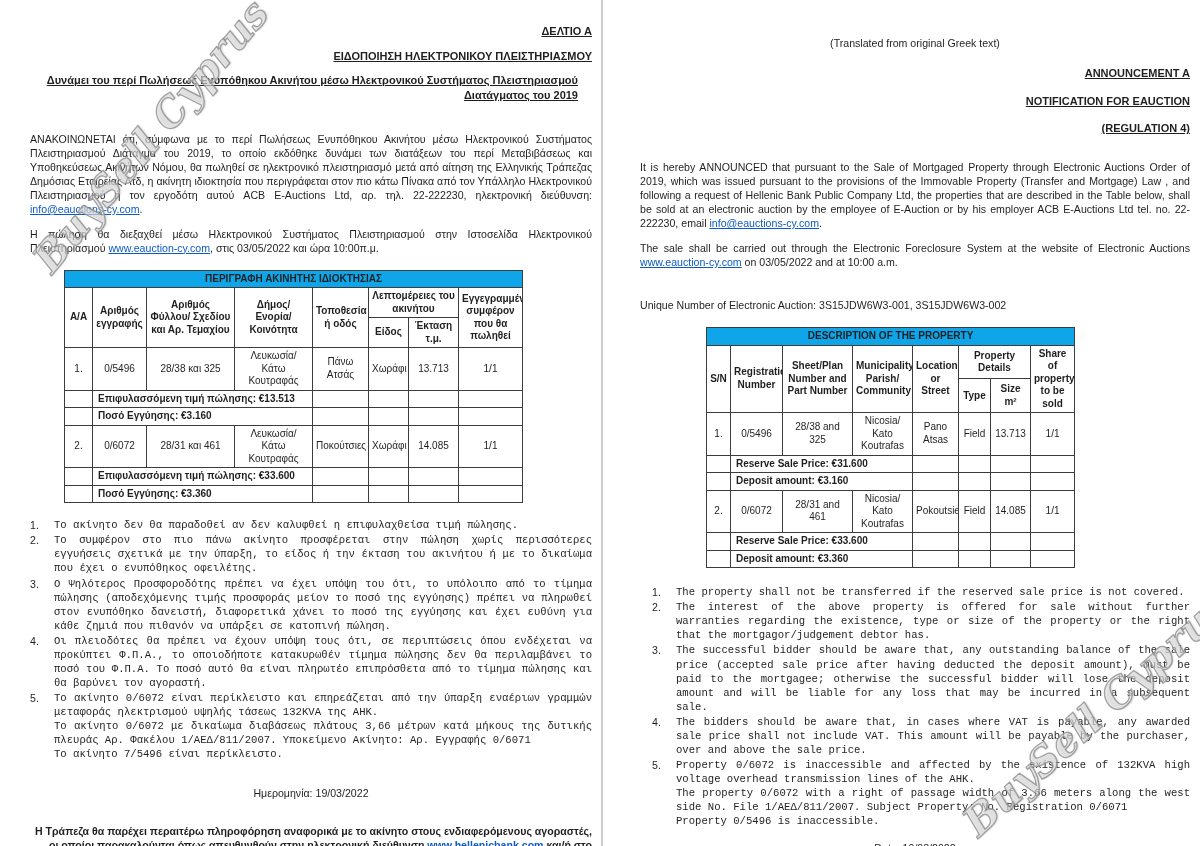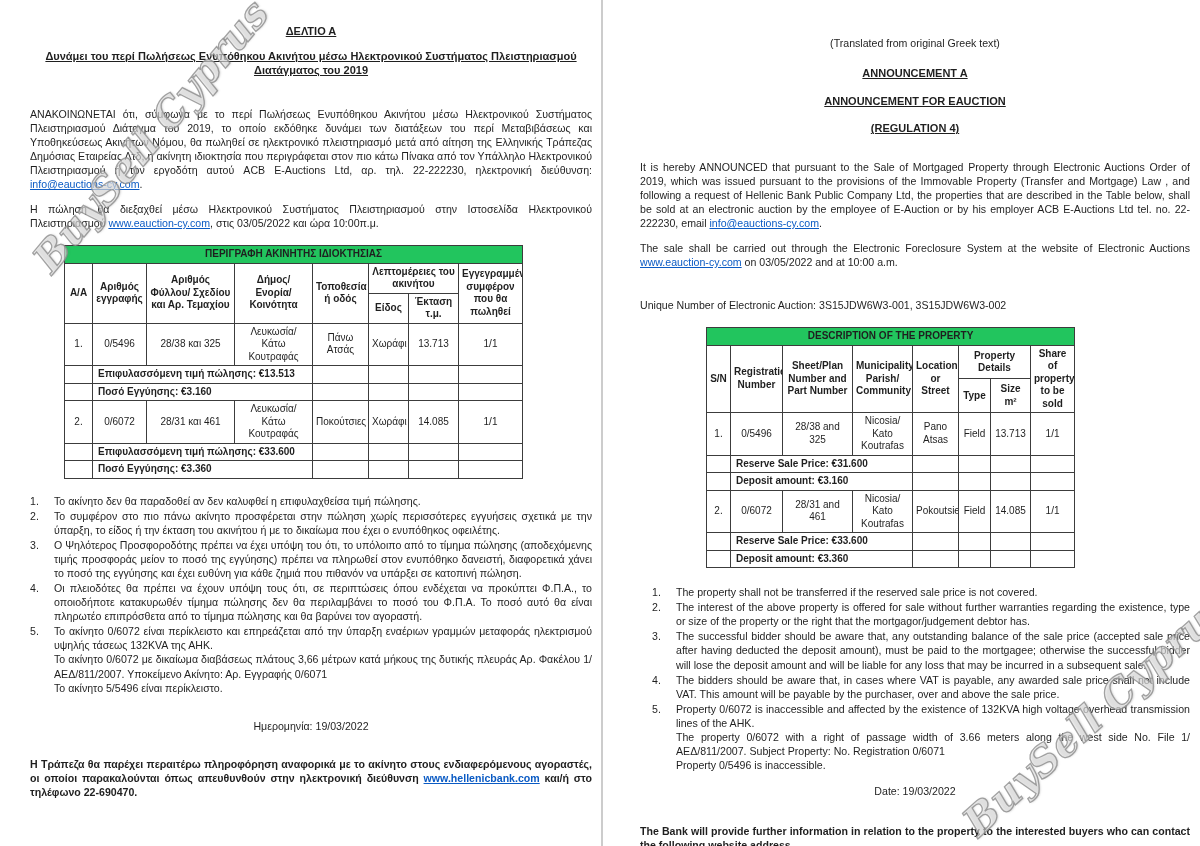--- a/index.html
+++ b/index.html
@@ -5,59 +5,60 @@
   html,body{margin:0;padding:0;}
   body{
     width:1200px;height:846px;position:relative;background:#ffffff;
     font-family:"Liberation Sans",sans-serif;color:#1f1f1f;overflow:hidden;
   }
   .divider{position:absolute;left:601px;top:0;width:2px;height:846px;background:#cccccc;}
   .page{position:absolute;font-size:10.6px;line-height:1.33;text-align:justify;}
   .page-left{left:30px;top:22px;width:562px;}
   .page-right{left:640px;top:22px;width:550px;}
   .center{text-align:center;}
-  .b{font-weight:bold;}
+  .b{font-weight:bold;text-align:right;}
   .u{text-decoration:underline;}
   .hline{margin-top:10px;font-size:11px;}
   a.lnk{color:#0b5bc4;text-decoration:underline;cursor:pointer;}
   .para{margin-top:9px;}
   .mt20{margin-top:29px;}
   .mt24{margin-top:24px;}
   .ptable{border-collapse:collapse;table-layout:fixed;margin-top:15px;}
   .ptable th,.ptable td{
     border:1px solid #3c3c3c;padding:2px 3px;font-size:10px;line-height:1.25;
     text-align:center;vertical-align:middle;overflow:hidden;
   }
   .ptable th{font-weight:bold;}
-  .tbl-title{background:#22c55e;font-weight:bold;font-size:10.2px;}
+  .tbl-title{background:#0ea5e9;font-weight:bold;font-size:10.2px;}
   .price-cell{text-align:left !important;font-weight:bold;padding-left:5px !important;}
   .gr-table{width:458px;margin-left:34px;}
   .en-table{width:368px;margin-left:66px;}
   .nlist{margin-top:15px;}
   .nitem{display:flex;margin-bottom:1px;}
   .num{width:24px;flex:none;}
-  .itext{flex:1;text-align:justify;}
+  .itext{flex:1;text-align:justify;font-family:Liberation Mono, monospace;}
   .subline{text-align:justify;}
   .dateline{margin-top:24px;text-align:center;}
   .wm{
     position:absolute;font-family:"DejaVu Serif",serif;font-style:italic;font-weight:bold;
     font-size:40px;white-space:nowrap;pointer-events:none;z-index:50;
     color:rgba(235,235,235,0.55);-webkit-text-stroke:1.3px rgba(140,140,140,0.8);
     text-shadow:1px 1px 2px rgba(120,120,120,0.35);
   }
   .wm-left{left:-20px;top:112px;transform:rotate(-50deg);}
   .wm-right{left:925px;top:690px;transform:rotate(-42deg);}
 </style>
 </head>
 <body>
 
 <div class="divider"></div>
 
 <div class="page page-left">
   <div class="center b u hline" style="margin-top:2px;">ΔΕΛΤΙΟ Α</div>
+  <div class="center b u hline">ΕΙΔΟΠΟΙΗΣΗ ΗΛΕΚΤΡΟΝΙΚΟΥ ΠΛΕΙΣΤΗΡΙΑΣΜΟΥ</div>
   <div class="center b u hline" style="padding:0 14px;">Δυνάμει του περί Πωλήσεως Ενυπόθηκου Ακινήτου μέσω Ηλεκτρονικού Συστήματος Πλειστηριασμού Διατάγματος του 2019</div>
 
   <p class="para mt20"><span>ΑΝΑΚΟΙΝΩΝΕΤΑΙ ότι, σύμφωνα με το περί Πωλήσεως Ενυπόθηκου Ακινήτου μέσω Ηλεκτρονικού Συστήματος Πλειστηριασμού Διάταγμα του 2019, το οποίο εκδόθηκε δυνάμει των διατάξεων του περί Μεταβιβάσεως και Υποθηκεύσεως Ακινήτων Νόμου, θα πωληθεί σε ηλεκτρονικό πλειστηριασμό μετά από αίτηση της Ελληνικής Τράπεζας Δημόσιας Εταιρείας Λτδ, η ακίνητη ιδιοκτησία που περιγράφεται στον πιο κάτω Πίνακα από τον Υπάλληλο Ηλεκτρονικού Πλειστηριασμού ή τον εργοδότη αυτού ACB E-Auctions Ltd, αρ. τηλ. 22-222230, ηλεκτρονική διεύθυνση: </span><a class="lnk">info@eauctions-cy.com</a><span>.</span></p>
 
   <p class="para"><span>Η πώληση θα διεξαχθεί μέσω Ηλεκτρονικού Συστήματος Πλειστηριασμού στην Ιστοσελίδα Ηλεκτρονικού Πλειστηριασμού </span><a class="lnk">www.eauction-cy.com</a><span>, στις 03/05/2022 και ώρα 10:00π.μ.</span></p>
 
 
   <table class="ptable gr-table">
     <colgroup>
       <col style="width:28px">
@@ -156,35 +157,35 @@
     </div>
     <div class="nitem">
       <span class="num">4.</span>
       <span class="itext">Οι πλειοδότες θα πρέπει να έχουν υπόψη τους ότι, σε περιπτώσεις όπου ενδέχεται να προκύπτει Φ.Π.Α., το οποιοδήποτε κατακυρωθέν τίμημα πώλησης δεν θα περιλαμβάνει το ποσό του Φ.Π.Α. Το ποσό αυτό θα είναι πληρωτέο επιπρόσθετα από το τίμημα πώλησης και θα βαρύνει τον αγοραστή.</span>
     </div>
     <div class="nitem">
       <span class="num">5.</span>
       <span class="itext">
         <div class="subline">Το ακίνητο 0/6072 είναι περίκλειστο και επηρεάζεται από την ύπαρξη εναέριων γραμμών μεταφοράς ηλεκτρισμού υψηλής τάσεως 132KVA της ΑΗΚ.</div>
         <div class="subline">Το ακίνητο 0/6072 με δικαίωμα διαβάσεως πλάτους 3,66 μέτρων κατά μήκους της δυτικής πλευράς Αρ. Φακέλου 1/ΑΕΔ/811/2007. Υποκείμενο Ακίνητο: Αρ. Εγγραφής 0/6071</div>
-        <div class="subline">Το ακίνητο 5/5496 είναι περίκλειστο.</div>
+        <div class="subline">Το ακίνητο 7/5496 είναι περίκλειστο.</div>
       </span>
     </div>
   </div>
 
   <div class="dateline">Ημερομηνία: 19/03/2022</div>
 
   <p class="b mt24"><span>Η Τράπεζα θα παρέχει περαιτέρω πληροφόρηση αναφορικά με το ακίνητο στους ενδιαφερόμενους αγοραστές, οι οποίοι παρακαλούνται όπως απευθυνθούν στην ηλεκτρονική διεύθυνση </span><a class="lnk">www.hellenicbank.com</a><span> και/ή στο τηλέφωνο 22-690470.</span></p>
 
 </div>
 
 <div class="page page-right">
   <div class="center" style="margin-top:14px;">(Translated from original Greek text)</div>
   <div class="center b u hline" style="margin-top:16px;">ANNOUNCEMENT A</div>
-  <div class="center b u hline" style="margin-top:13px;">ANNOUNCEMENT FOR EAUCTION</div>
+  <div class="center b u hline" style="margin-top:13px;">NOTIFICATION FOR EAUCTION</div>
   <div class="center b u hline" style="margin-top:13px;">(REGULATION 4)</div>
 
   <p class="para" style="margin-top:24px;"><span>It is hereby ANNOUNCED that pursuant to the Sale of Mortgaged Property through Electronic Auctions Order of 2019, which was issued pursuant to the provisions of the Immovable Property (Transfer and Mortgage) Law , and following a request of Hellenic Bank Public Company Ltd, the properties that are described in the Table below, shall be sold at an electronic auction by the employee of E-Auction or by his employer ACB E-Auctions Ltd tel. no. 22-222230, email </span><a class="lnk">info@eauctions-cy.com</a><span>.</span></p>
 
   <p class="para"><span>The sale shall be carried out through the Electronic Foreclosure System at the website of Electronic Auctions </span><a class="lnk">www.eauction-cy.com</a><span> on 03/05/2022 and at 10:00 a.m.</span></p>
 
   <p class="mt20" style="text-align:left;">Unique Number of Electronic Auction:  3S15JDW6W3-001, 3S15JDW6W3-002</p>
 
   <table class="ptable en-table">
     <colgroup>

